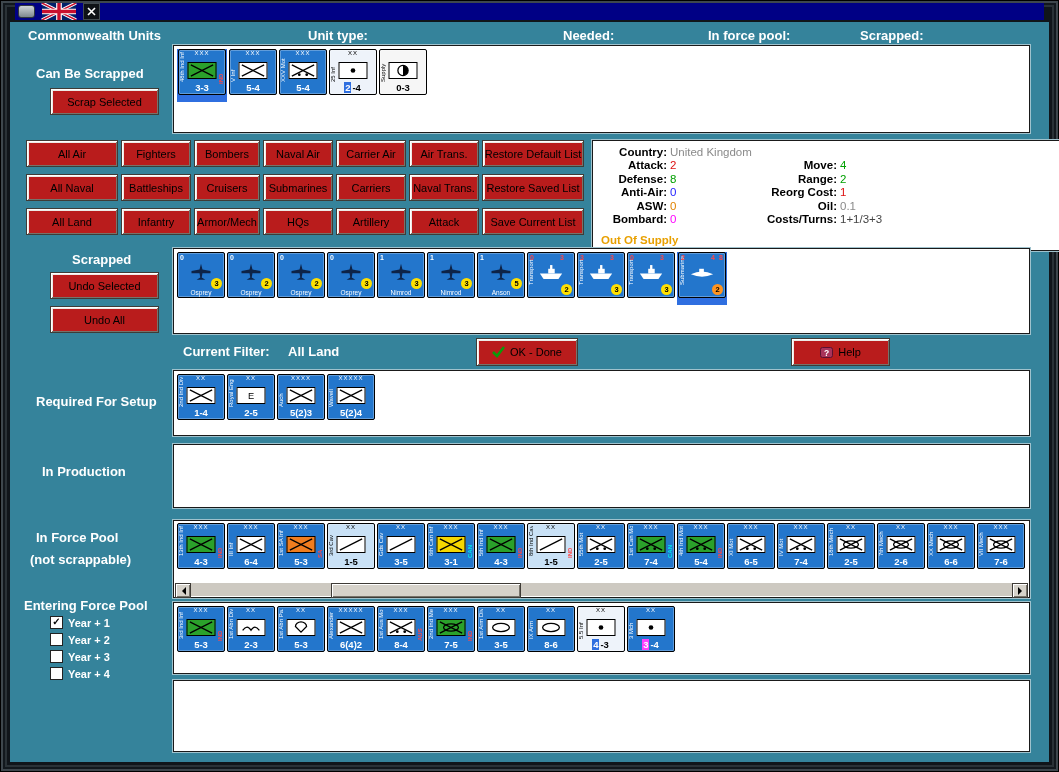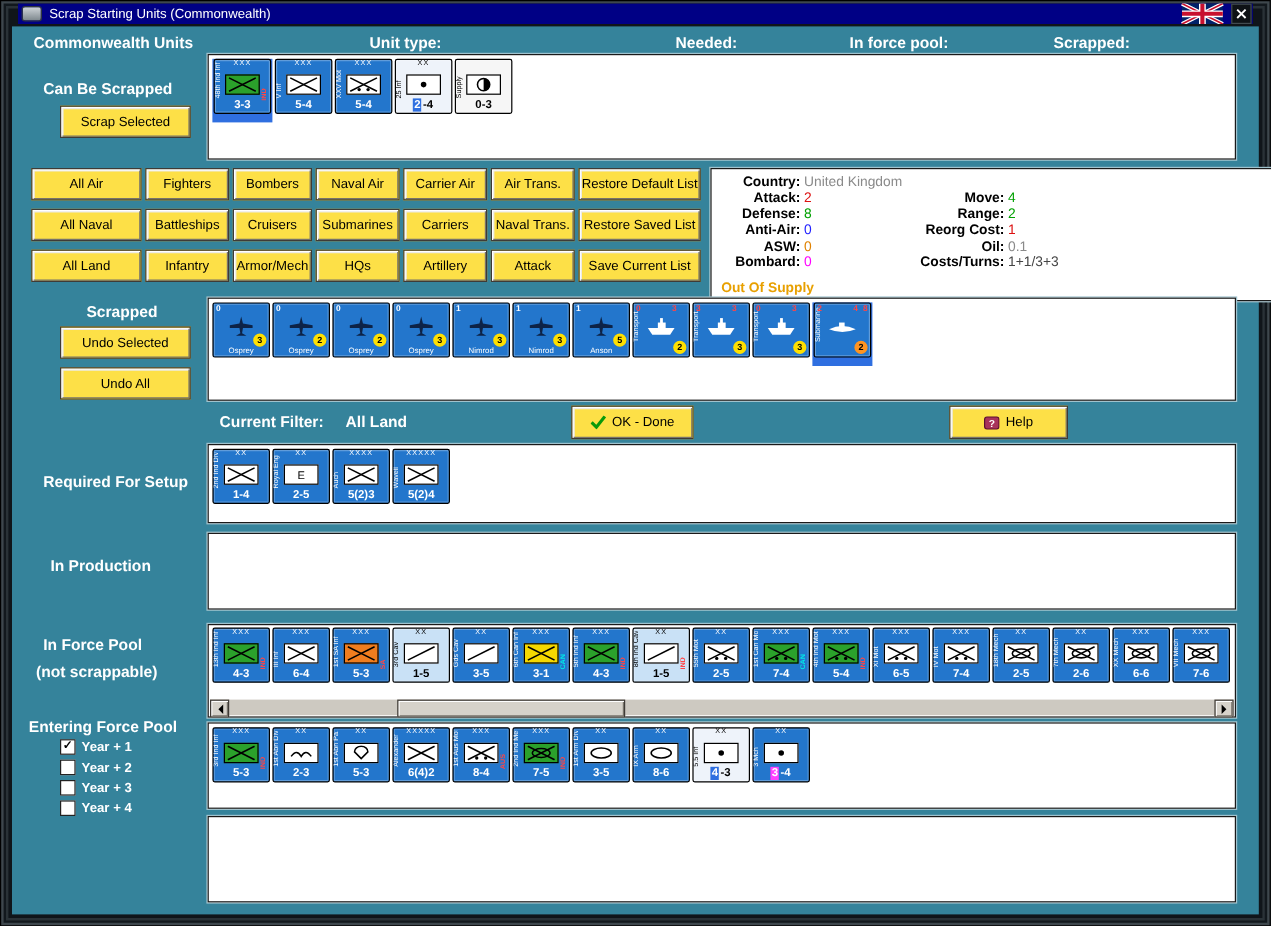--- a/index.html
+++ b/index.html
@@ -12,21 +12,21 @@
   .flag{width:36px;height:17px;display:block;margin-right:6px}
   .close-btn{width:15px;height:15px;background:#0e1216;border:1px solid #424b50;display:flex;align-items:center;justify-content:center;margin-right:1px;cursor:default}
   .content{position:absolute;left:10px;right:10px;top:22px;bottom:10px;background:#35839b}
 
   .hdr{position:absolute;top:6px;color:#fff;font-weight:bold;font-size:13px;white-space:nowrap}
   .seclabel{position:absolute;color:#fff;font-weight:bold;font-size:13px;white-space:nowrap}
 
   .panel{position:absolute;background:#fff;border:1px solid #1a1a1a;box-shadow:0 0 0 1px #9fc2cd}
   .urow{display:flex;align-items:flex-start;gap:2px;padding:3px}
 
-  .btn{position:absolute;background:#fde047;border:1px solid #3f3b36;
+  .btn{position:absolute;background:#b91c1c;border:1px solid #3f3b36;
     box-shadow:inset 1px 1px 0 #ffffff,inset -1px -1px 0 #77736b,inset 2px 2px 0 #eceae5;
     font-size:11px;color:#000;display:flex;align-items:center;justify-content:center;white-space:nowrap;cursor:default}
   .btn-grid{position:absolute;left:16px;top:118px;display:grid;grid-template-columns:92px 70px 66px 70px 70px 70px 102px;grid-auto-rows:27px;gap:7px 3px}
   .btn-grid .btn{position:relative}
 
   .infopanel{left:582px;top:118px;width:436px;height:101px;display:flex;padding:4px 16px;font-size:11.5px}
   .icol{display:flex;flex-direction:column}
   .irow{display:flex;height:13.5px;align-items:center}
   .il{font-weight:bold;text-align:right;margin-right:3px;color:#000}
   .iv{white-space:nowrap}
@@ -71,42 +71,41 @@
 
   .okicon svg,.helpicon svg{display:block;margin-right:5px}
 </style>
 </head>
 <body>
 
 <div class="frame">
 
   <div class="titlebar">
     <span class="win-icon"></span>
-    <span class="title-text">Scrap Starting Units (Commonwealth)</span>
     <svg class="flag" viewBox="0 0 60 30">
       <rect width="60" height="30" fill="#012169"></rect>
       <path d="M0,0 60,30 M60,0 0,30" stroke="#ffffff" stroke-width="6"></path>
       <path d="M0,0 60,30 M60,0 0,30" stroke="#C8102E" stroke-width="2.5"></path>
       <path d="M30,0 V30 M0,15 H60" stroke="#ffffff" stroke-width="10"></path>
       <path d="M30,0 V30 M0,15 H60" stroke="#C8102E" stroke-width="6"></path>
     </svg>
     <span class="close-btn">
       <svg width="9" height="9" viewBox="0 0 9 9">
         <path d="M1,1 8,8 M8,1 1,8" stroke="#fff" stroke-width="1.6"></path>
       </svg>
     </span>
   </div>
 
   <div class="content">
 
     <span class="hdr" style="left:18px">Commonwealth Units</span>
     <span class="hdr" style="left:298px">Unit type:</span>
     <span class="hdr" style="left:553px">Needed:</span>
     <span class="hdr" style="left:698px">In force pool:</span>
-    <span class="hdr" style="left:868px">Scrapped:</span>
+    <span class="hdr" style="left:850px">Scrapped:</span>
 
     <span class="seclabel" style="left:26px;top:44px">Can Be Scrapped</span>
     <div class="btn" style="left:40px;top:66px;width:107px;height:25px">Scrap Selected</div>
     <div class="panel" style="left:163px;top:23px;width:855px;height:86px">
       <div class="urow">
           <div class="uwrap sel">
             <div class="unit land">
               <span class="u-top">XXX</span>
               <span class="u-side">48th Ind Inf</span>
               <span class="u-badge" style="color:#ff4545">IND</span>

